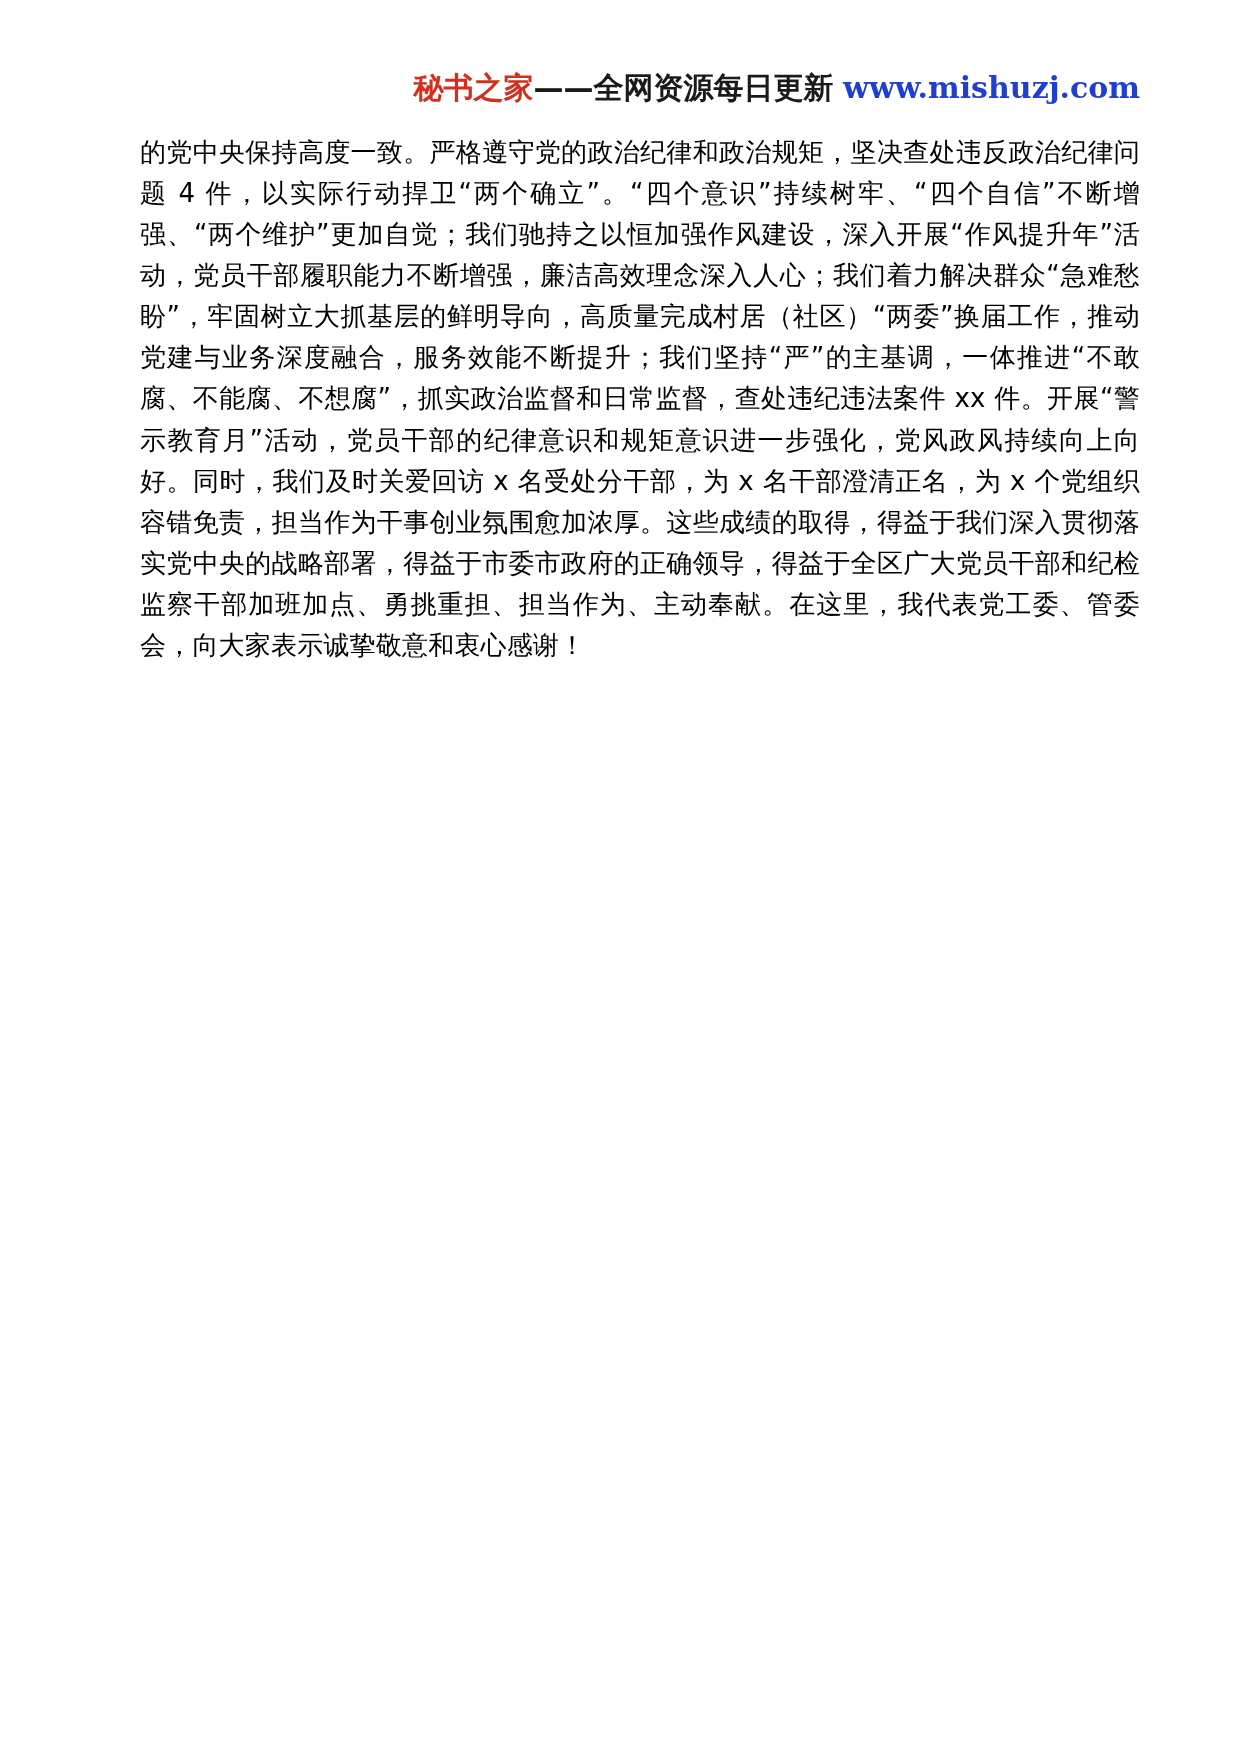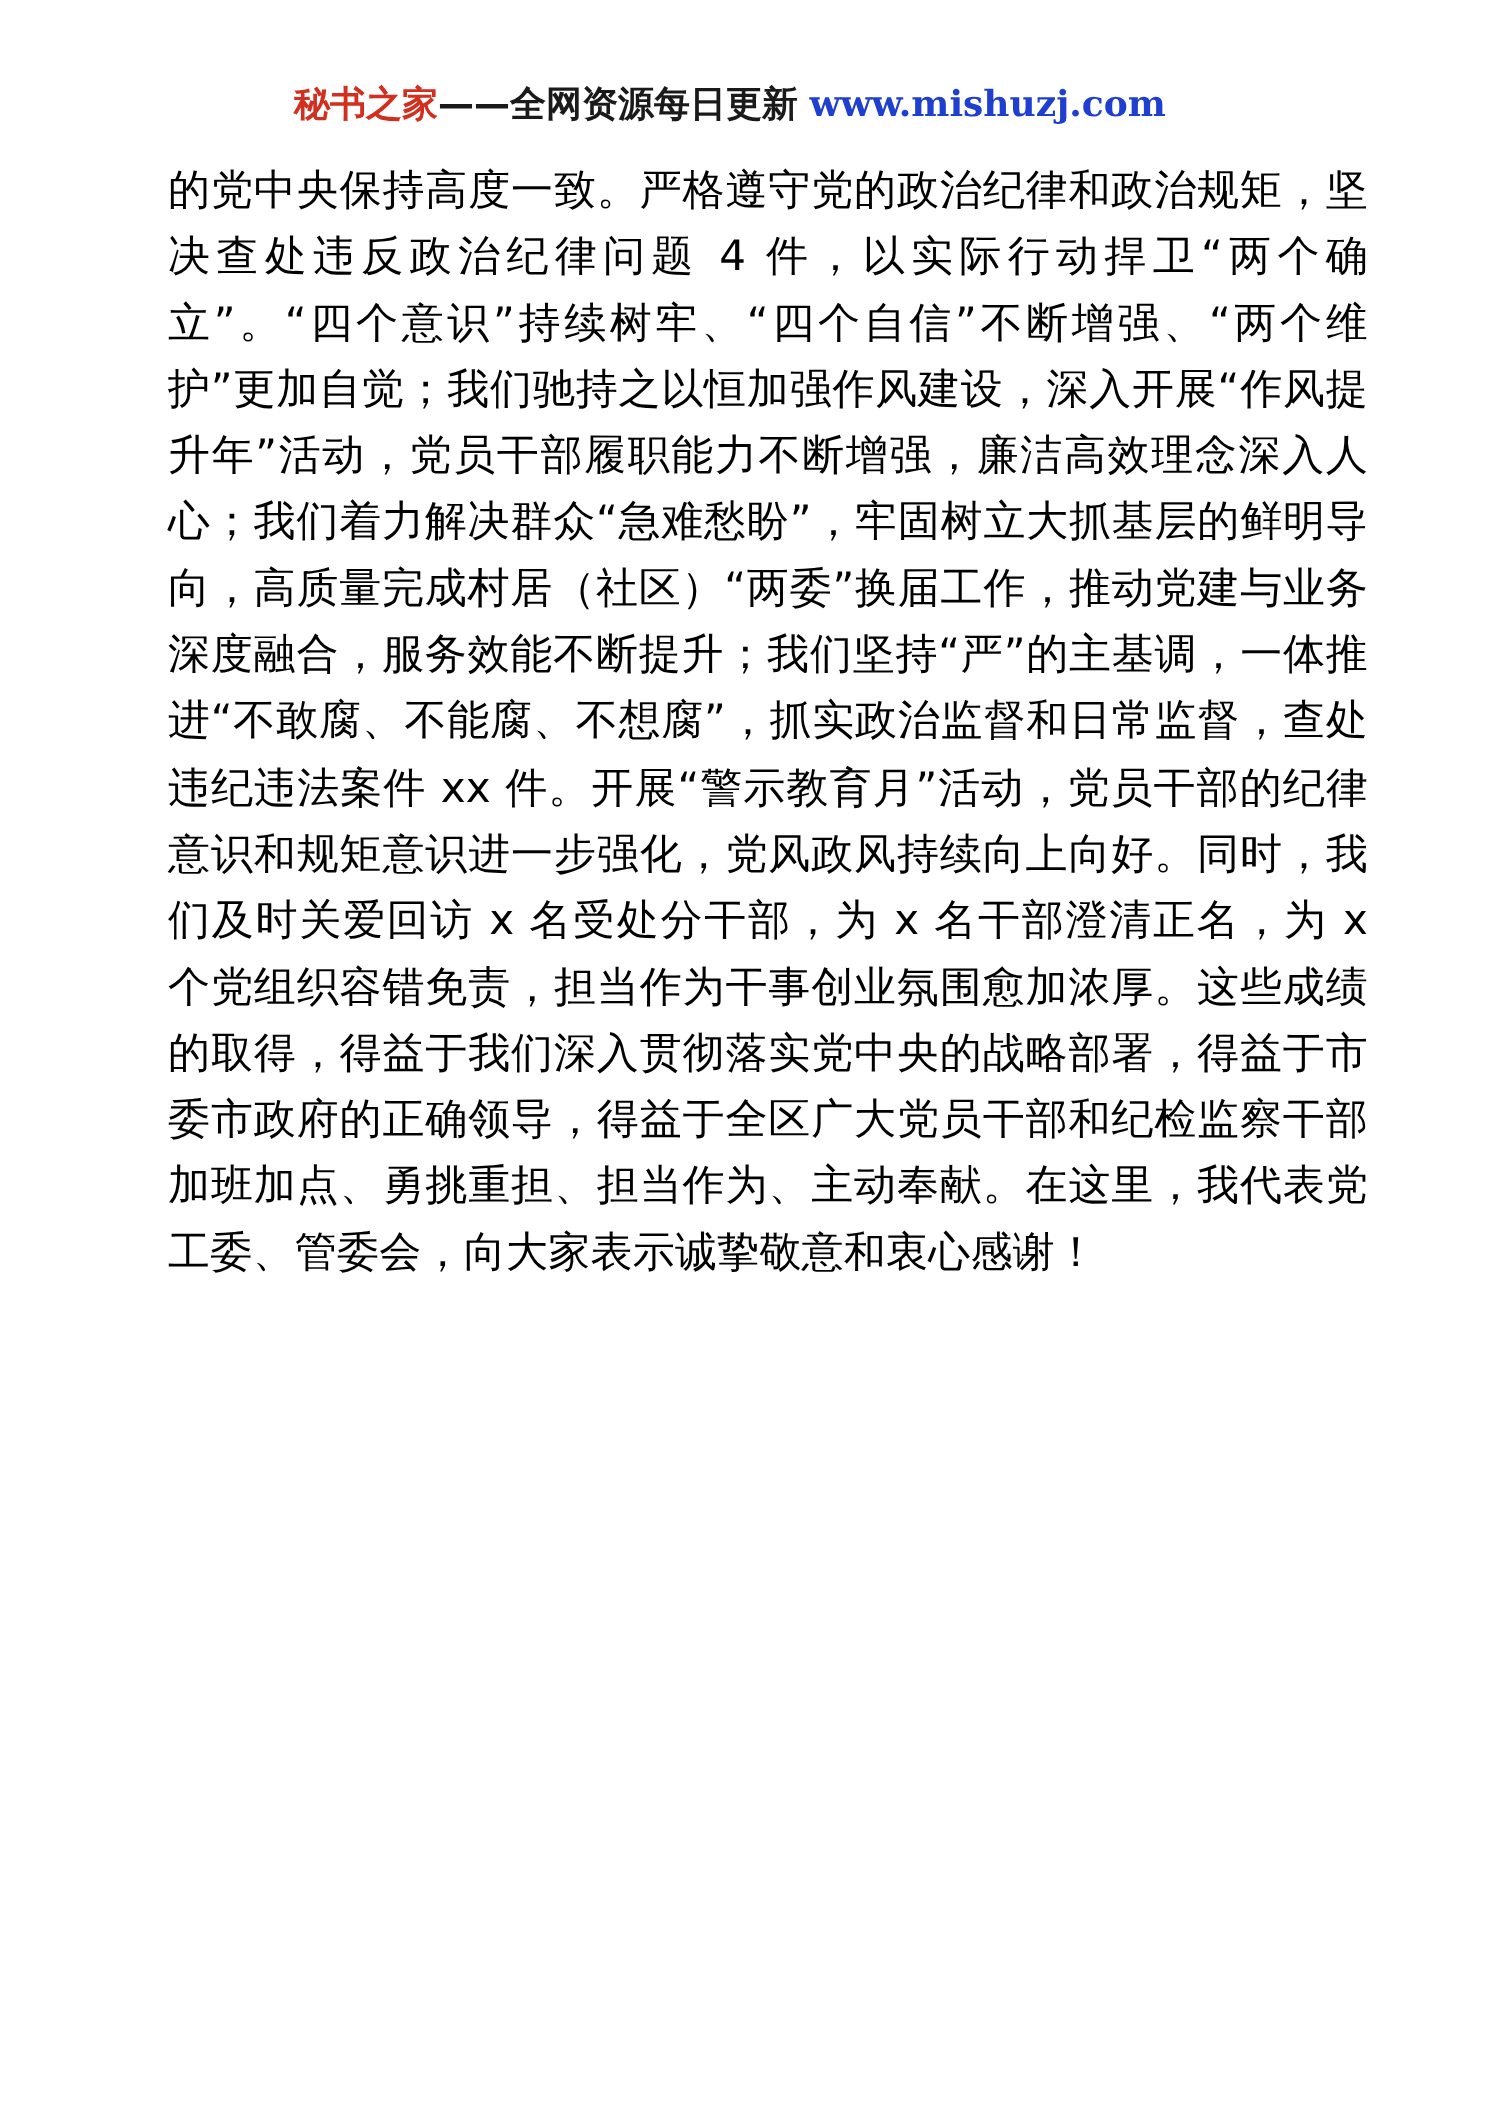--- a/index.html
+++ b/index.html
@@ -22,40 +22,41 @@
     padding: 70px 100px 60px 140px;
     position: relative;
   }
   .watermark {
     font-size: 30px;
     line-height: 1.2;
     white-space: nowrap;
     margin-bottom: 26px;
     margin-left: 105px;
     letter-spacing: 0px;
+    text-align: right;
   }
   .wm-red {
     color: #d32f1f;
     font-weight: bold;
   }
   .wm-dash {
     color: #1a1a1a;
     font-weight: bold;
   }
   .wm-black {
     color: #1a1a1a;
     font-weight: bold;
   }
   .wm-blue {
     color: #1f3fd0;
     font-weight: bold;
     font-family: "DejaVu Serif", "Liberation Serif", serif;
   }
   .doc-body {
-    font-size: 35px;
+    font-size: 26px;
     line-height: 1.58;
     text-align: justify;
     text-justify: inter-ideograph;
     letter-spacing: 0.2px;
   }
   .para {
     margin: 0;
     padding: 0;
     text-align: justify;
     text-align-last: left;

